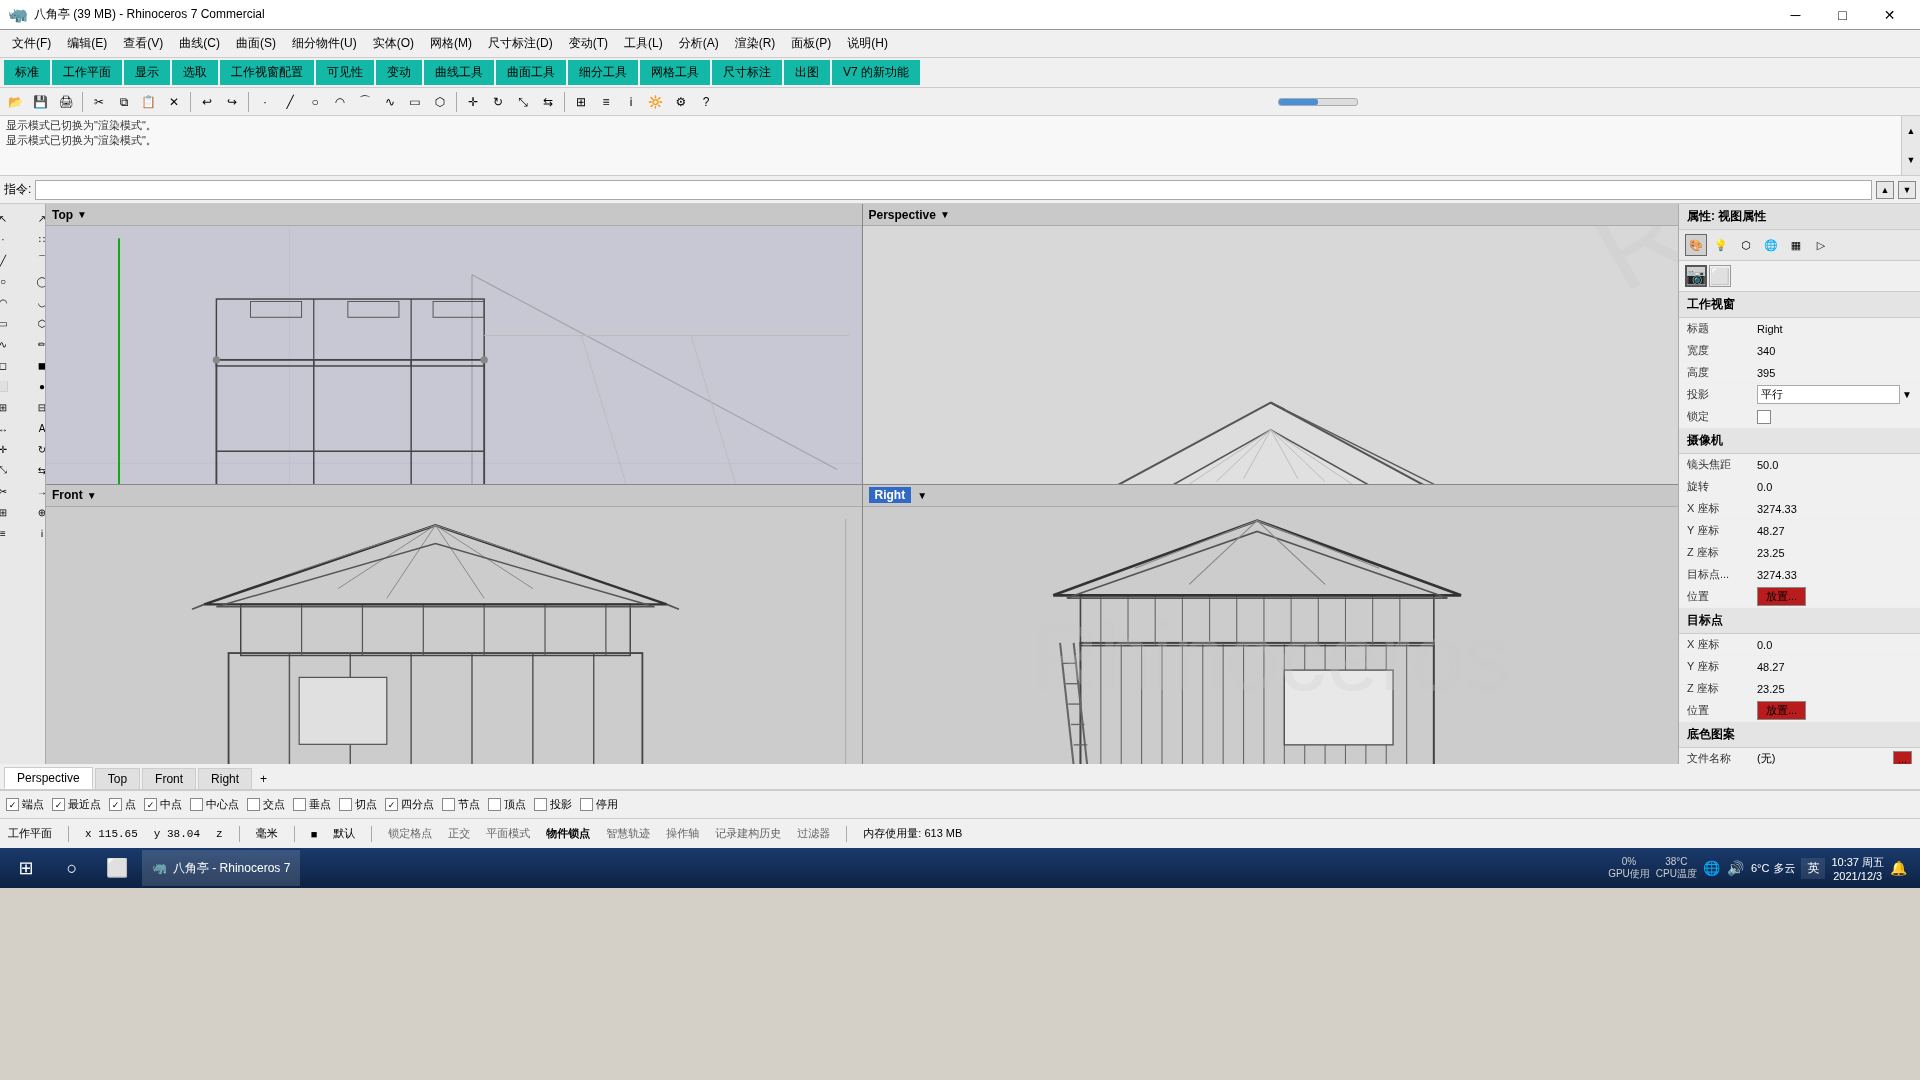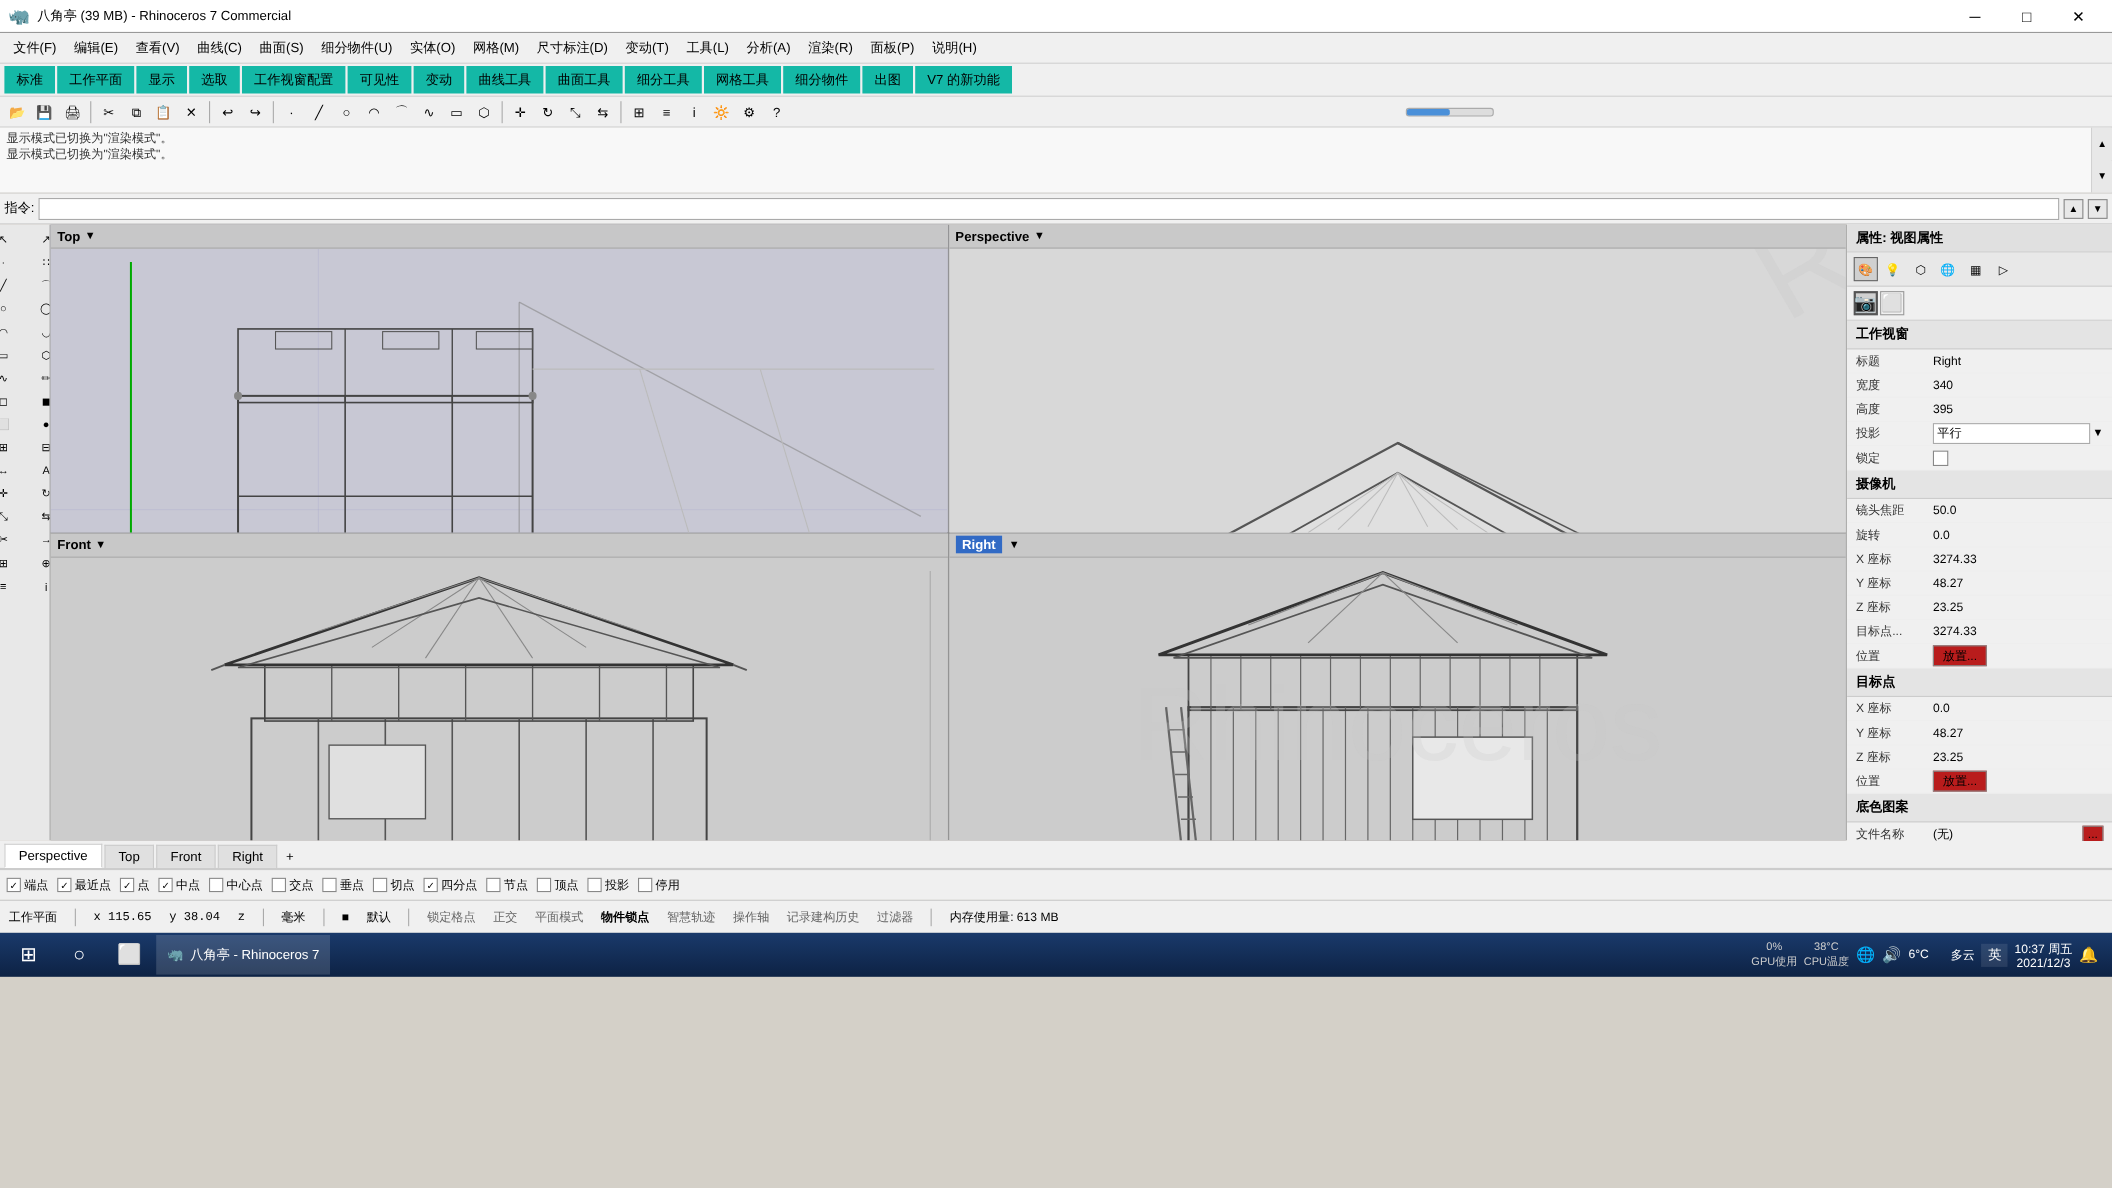--- a/index.html
+++ b/index.html
@@ -144,21 +144,21 @@
   <button class="toolbar-tab">工作平面</button>
   <button class="toolbar-tab">显示</button>
   <button class="toolbar-tab">选取</button>
   <button class="toolbar-tab">工作视窗配置</button>
   <button class="toolbar-tab">可见性</button>
   <button class="toolbar-tab">变动</button>
   <button class="toolbar-tab">曲线工具</button>
   <button class="toolbar-tab">曲面工具</button>
   <button class="toolbar-tab">细分工具</button>
   <button class="toolbar-tab">网格工具</button>
-  <button class="toolbar-tab">细分物件</button>
+  <button class="toolbar-tab">尺寸标注</button>
   <button class="toolbar-tab">出图</button>
   <button class="toolbar-tab">V7 的新功能</button>
 </div>
 
 <div id="icon-toolbar">
   <button class="icon-btn">📂</button>
   <button class="icon-btn">💾</button>
   <button class="icon-btn">🖨</button>
   <div class="toolbar-sep"></div>
   <button class="icon-btn">✂</button>
@@ -732,21 +732,21 @@
       <span>GPU使用</span>
     </div>
     <div style="display:flex; flex-direction:column; align-items:center; font-size:10px; color:#ccc;">
       <span>38°C</span>
       <span>CPU温度</span>
     </div>
 
     <div class="sys-tray-icon">🌐</div>
     <div class="sys-tray-icon">🔊</div>
 
-    <div style="display:flex; align-items:center; gap:20px; font-size:11px; color:#fff;">
+    <div style="display:flex; align-items:center; gap:4px; font-size:11px; color:#fff;">
       <span>6°C</span>
       <span>多云</span>
     </div>
 
     <div style="background:rgba(255,255,255,0.1); padding:2px 6px; color:#fff; font-size:12px; cursor:pointer;">英</div>
 
     <div style="display:flex; flex-direction:column; align-items:center; color:#fff; font-size:11px; cursor:pointer;">
       <span>10:37 周五</span>
       <span>2021/12/3</span>
     </div>

